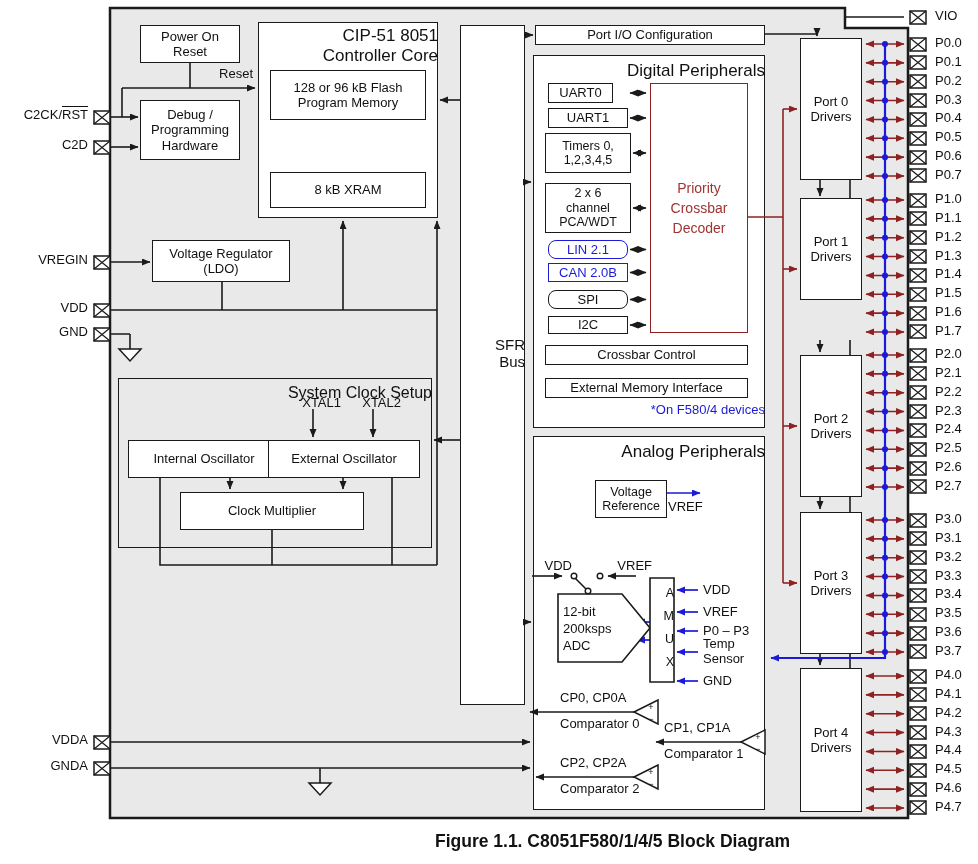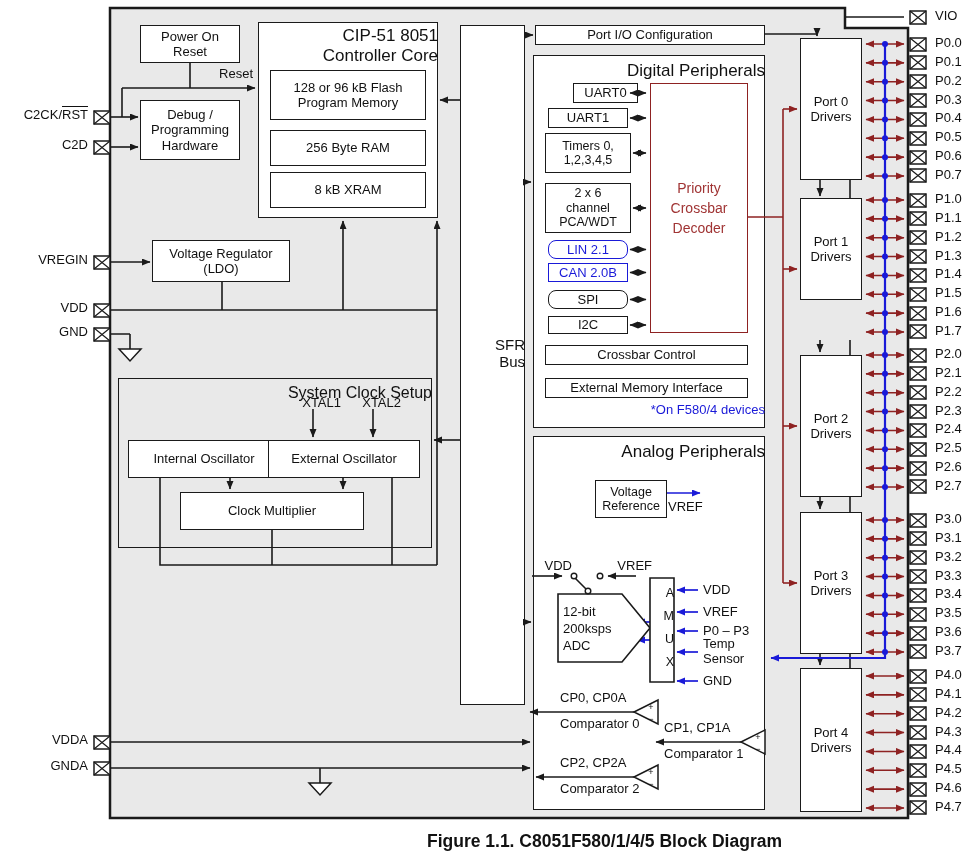--- a/index.html
+++ b/index.html
@@ -29,21 +29,20 @@
   <div class="box" style="left:140px;top:100px;width:100px;height:60px;">Debug /
 Programming
 Hardware</div>
   <div class="lbl ctr" style="left:199px;top:67px;width:54px;height:16px;">Reset</div>
 
   <div class="box" style="left:258px;top:22px;width:180px;height:196px;"></div>
   <div class="lbl ctr" style="left:258px;top:26px;width:180px;height:44px;font-size:17px;line-height:1.2;">CIP-51 8051
 Controller Core</div>
   <div class="box" style="left:270px;top:70px;width:156px;height:50px;">128 or 96 kB Flash
 Program Memory</div>
-  <div class="box" style="left:270px;top:130px;width:156px;height:36px;">256 Byte RAM</div>
   <div class="box" style="left:270px;top:172px;width:156px;height:36px;">8 kB XRAM</div>
 
   <div class="box" style="left:152px;top:240px;width:138px;height:42px;">Voltage Regulator
 (LDO)</div>
 
   <div class="box ghost" style="left:118px;top:378px;width:314px;height:170px;"></div>
   <div class="lbl ctr" style="left:118px;top:384px;width:314px;height:20px;font-size:16px;">System Clock Setup</div>
   <div class="lbl ctr" style="left:285px;top:396px;width:56px;height:16px;">XTAL1</div>
   <div class="lbl ctr" style="left:345px;top:396px;width:56px;height:16px;">XTAL2</div>
   <div class="box" style="left:128px;top:440px;width:152px;height:38px;">Internal Oscillator</div>
@@ -73,21 +72,21 @@
   <div class="lbl ctr" style="left:536px;top:559px;width:36px;height:14px;">VDD</div>
   <div class="lbl ctr" style="left:604px;top:559px;width:48px;height:14px;">VREF</div>
   <div class="lbl" style="left:563px;top:603px;width:72px;height:54px;line-height:1.32;">12-bit
 200ksps
 ADC</div>
   <div class="lbl ctr" style="left: 650px; top: 582px; width: 24px; height: 98px; font-size: 12.5px; line-height: 1.84; z-index: 5;">A
 M
 U
 X</div>
 
-  <div class="lbl ctr" style="left:0;top:831px;width:782px;height:26px;font-size:17.5px;font-weight:bold;">Figure 1.1. C8051F580/1/4/5 Block Diagram</div>
+  <div class="lbl ctr" style="left:0;top:831px;width:782px;height:26px;font-size:17.5px;font-weight:bold;padding-left:8px;">Figure 1.1. C8051F580/1/4/5 Block Diagram</div>
 
   <svg id="wires" class="layer" width="978" height="864">
     <defs>
       <marker id="mB" markerUnits="userSpaceOnUse" markerWidth="10" markerHeight="8" refX="8" refY="3.5" orient="auto-start-reverse">
           <path id="mBp" d="M0,0 L8.5,3.5 L0,7 Z" fill="#1A1A1A"></path>
         </marker>
       <marker id="mR" markerUnits="userSpaceOnUse" markerWidth="10" markerHeight="8" refX="8" refY="3.5" orient="auto-start-reverse">
           <path id="mRp" d="M0,0 L8.5,3.5 L0,7 Z" fill="#8E2222"></path>
         </marker>
       <marker id="mU" markerUnits="userSpaceOnUse" markerWidth="10" markerHeight="8" refX="8" refY="3.5" orient="auto-start-reverse">
@@ -492,21 +491,21 @@
     <div class="pin" style="left: 909px; top: 781.642px;"><svg width="18" height="15">
         <rect x="1" y="1" width="16" height="13" fill="#fff" stroke="#1A1A1A" stroke-width="1.5"></rect>
         <path d="M1,1 L17,14 M17,1 L1,14" stroke="#1A1A1A" stroke-width="1.2" fill="none"></path>
       </svg></div>
     <div class="lbl" style="left: 935px; top: 781.142px; width: 60px;">P4.6</div>
     <div class="pin" style="left: 909px; top: 800.499px;"><svg width="18" height="15">
         <rect x="1" y="1" width="16" height="13" fill="#fff" stroke="#1A1A1A" stroke-width="1.5"></rect>
         <path d="M1,1 L17,14 M17,1 L1,14" stroke="#1A1A1A" stroke-width="1.2" fill="none"></path>
       </svg></div>
     <div class="lbl" style="left: 935px; top: 799.999px; width: 60px;">P4.7</div>
-    <div class="box" style="left: 548px; top: 83px; width: 65px; height: 20px; margin-left: 25px;">UART0</div>
+    <div class="box" style="left: 548px; top: 83px; width: 65px; height: 20px;">UART0</div>
     <div class="box" style="left: 548px; top: 108px; width: 80px; height: 20px;">UART1</div>
     <div class="box" style="left: 545px; top: 133px; width: 86px; height: 40px; font-size: 12.5px;">Timers 0,
 1,2,3,4,5</div>
     <div class="box" style="left: 545px; top: 183px; width: 86px; height: 50px; font-size: 12.5px;">2 x 6
 channel
 PCA/WDT</div>
     <div class="box blue" style="left: 548px; top: 240px; width: 80px; height: 19px; border-radius: 8px;">LIN 2.1</div>
     <div class="box blue" style="left: 548px; top: 263px; width: 80px; height: 19px;">CAN 2.0B</div>
     <div class="box" style="left: 548px; top: 290px; width: 80px; height: 19px; border-radius: 8px;">SPI</div>
     <div class="box" style="left: 548px; top: 316px; width: 80px; height: 18px;">I2C</div>

